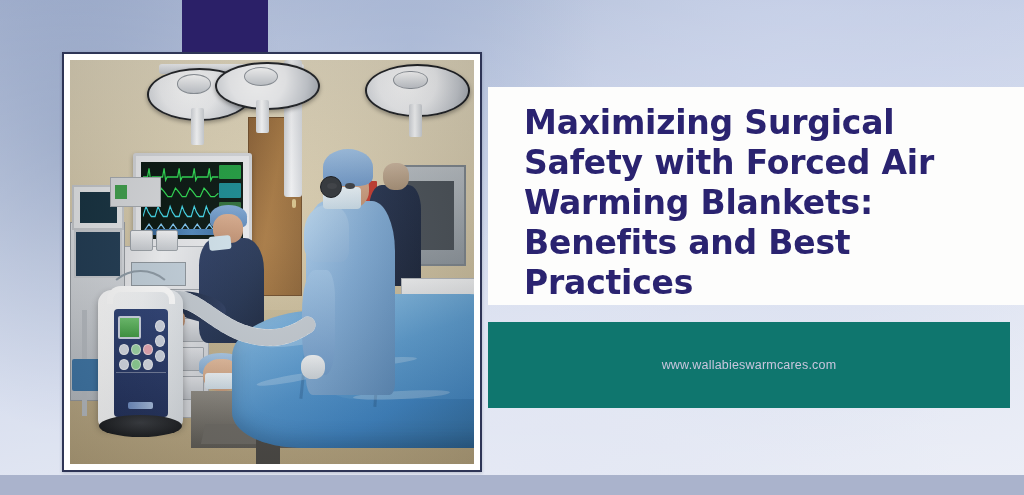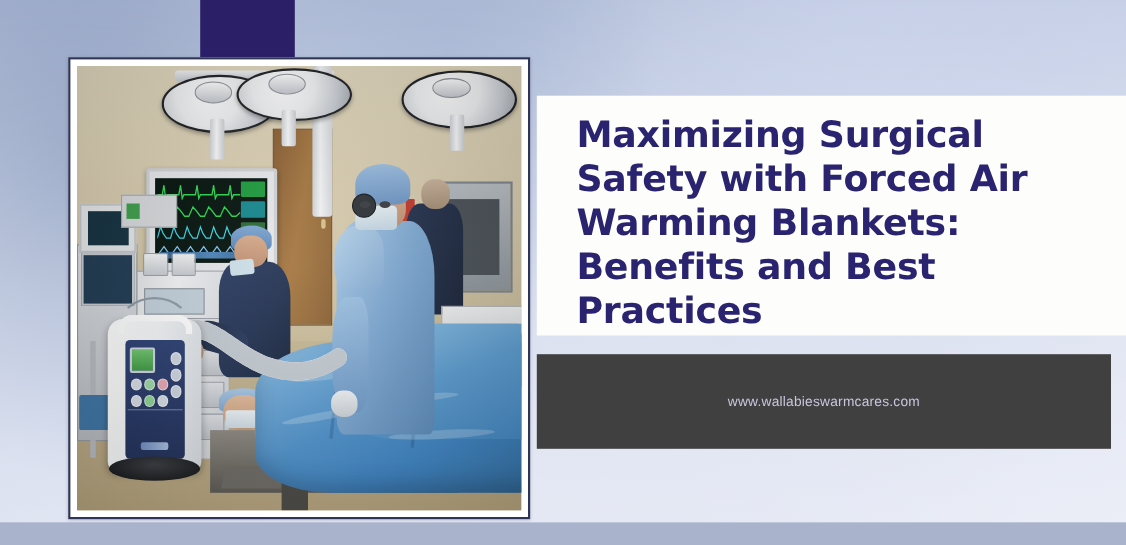--- a/index.html
+++ b/index.html
@@ -229,21 +229,21 @@
 
   
   .text-panel{position:absolute;left:488px;top:87px;width:536px;height:218px;background:#fdfdfc;}
   .title{
     position:absolute;left:36px;top:16px;width:484px;
     font-size:33px;line-height:40px;font-weight:bold;letter-spacing:-0.2px;
     color:#2a2370;font-family:"DejaVu Sans", sans-serif;
   }
 
   
-  .footer-bar{position:absolute;left:488px;top:322px;width:522px;height:86px;background:#404040;}
+  .footer-bar{position:absolute;left:488px;top:322px;width:522px;height:86px;background:#0f766e;}
   .footer-url{position:absolute;left:0;right:0;top:50%;transform:translateY(-50%);
     text-align:center;color:#c9c6de;font-size:12.5px;letter-spacing:.2px;}
 </style>
 </head>
 <body>
 
 <div class="stage">
 
   <div class="bg"></div>
   <div class="bg-veil"></div>

